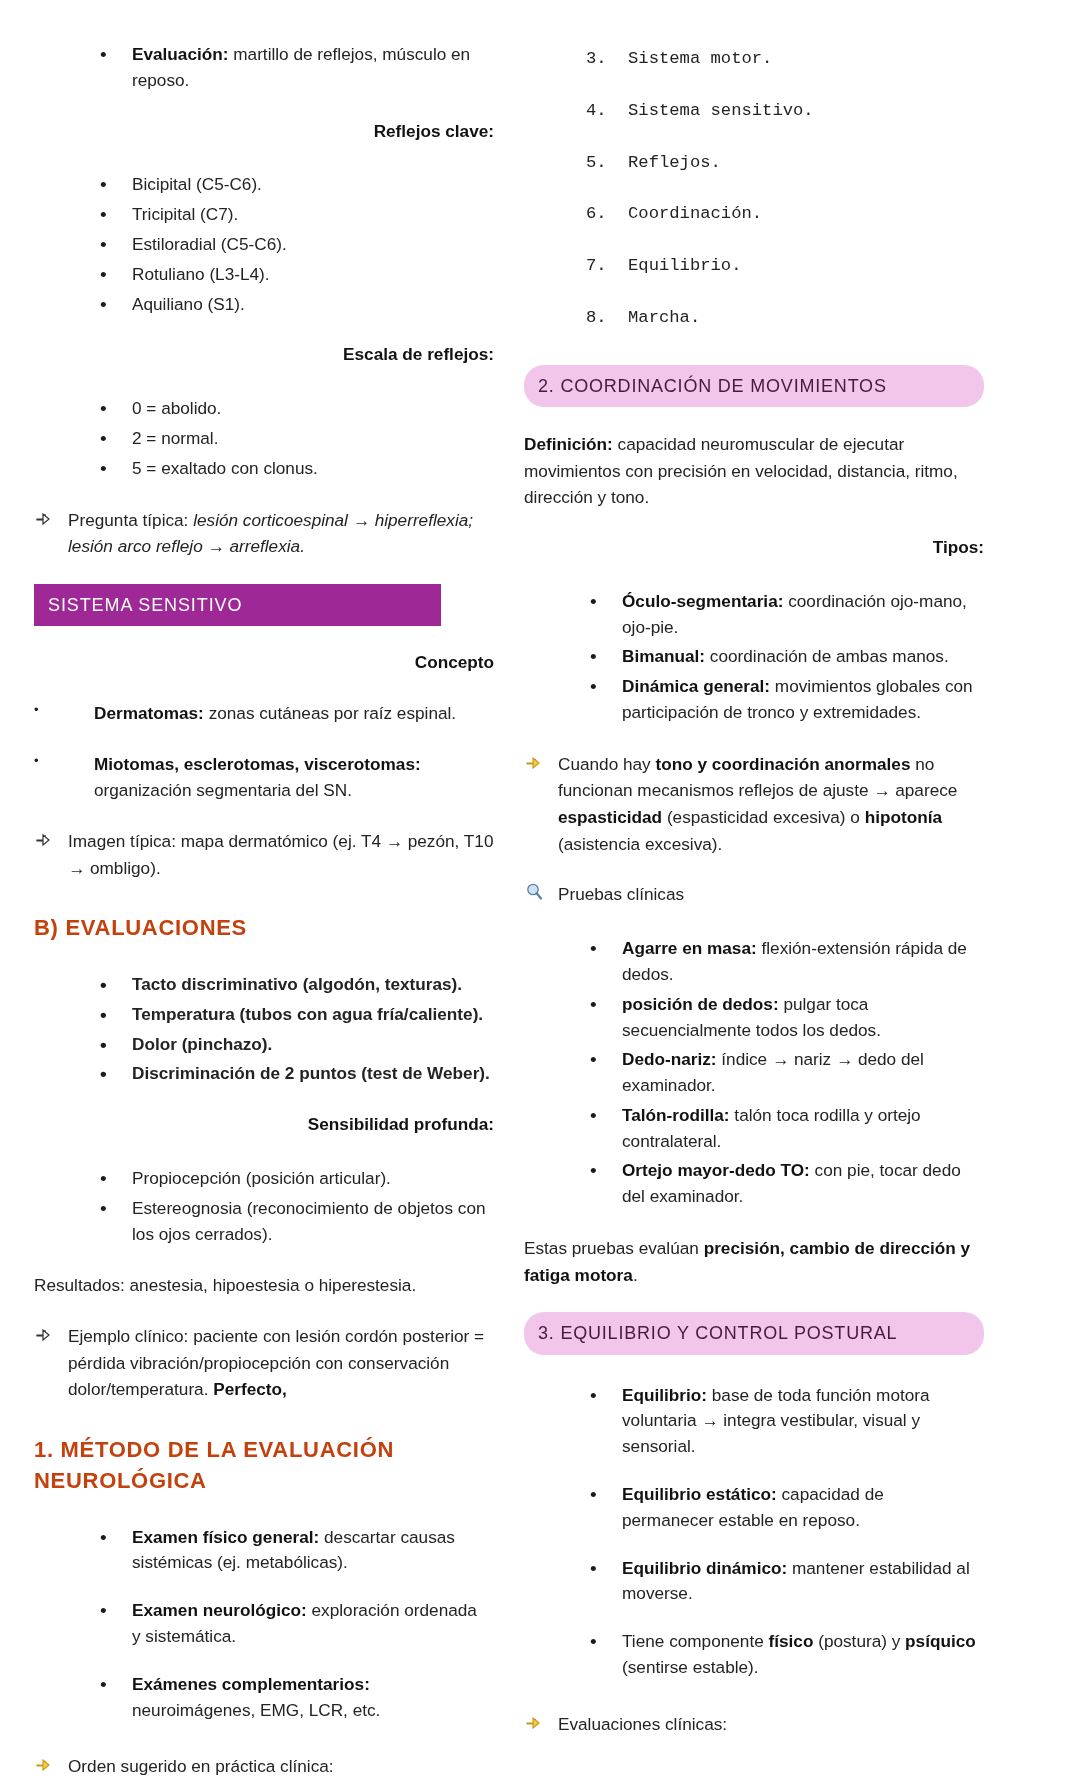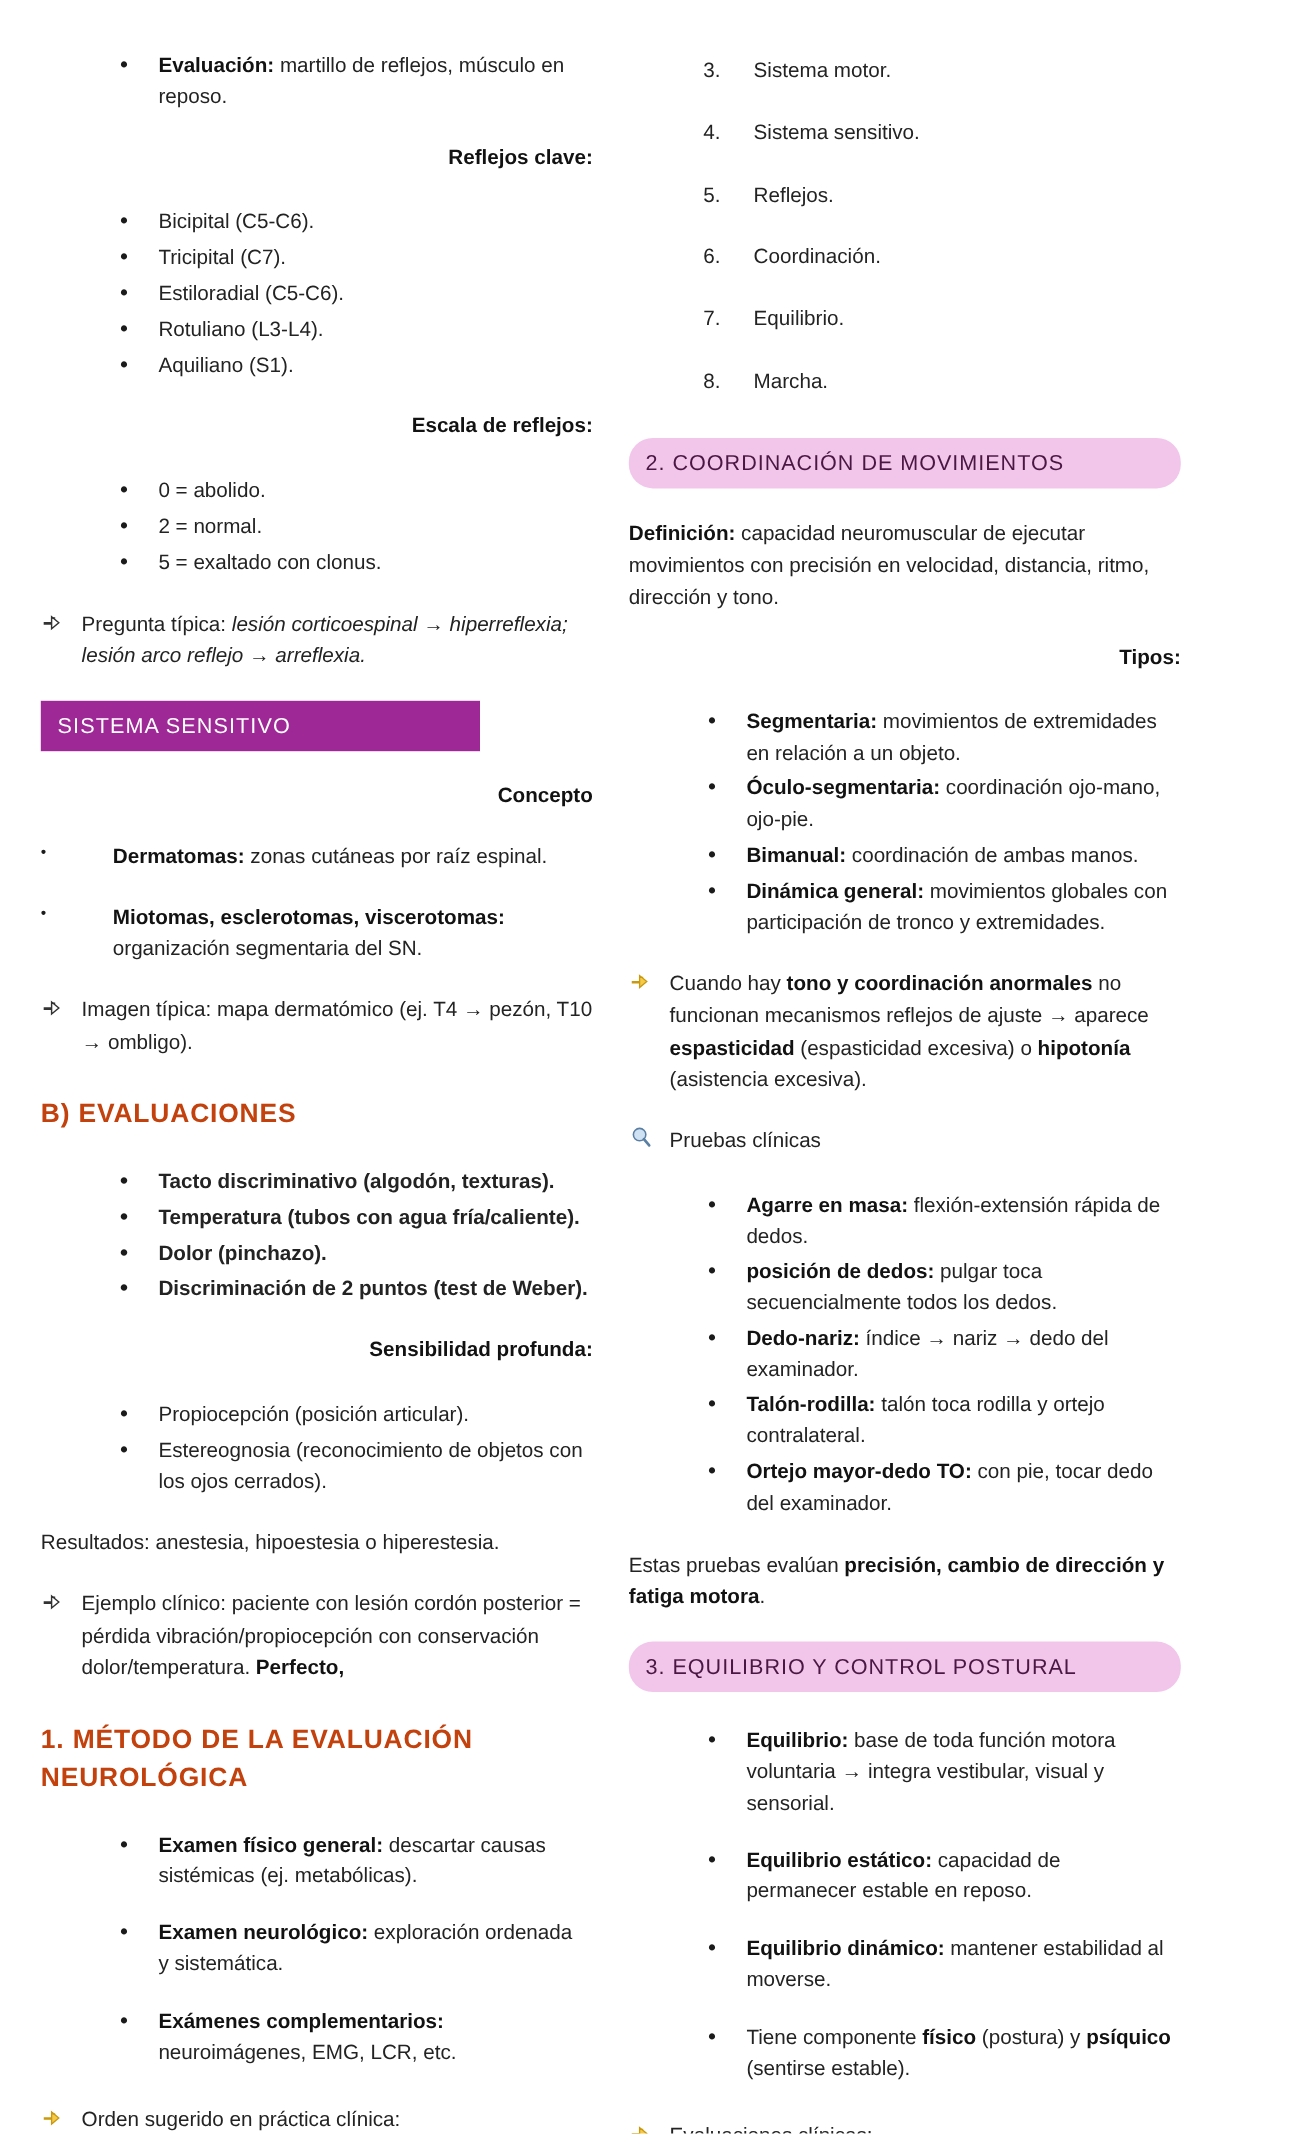--- a/index.html
+++ b/index.html
@@ -54,21 +54,21 @@
   }
 
   
   .banner-solid {
     background: #9c27a0;
     background: #9e2896;
     color: #ffffff;
     font-size: 18px;
     letter-spacing: 0.9px;
     padding: 9px 0 9px 14px;
-    width: 366px;
+    width: 407px;
     line-height: 1.35;
     font-weight: normal;
   }
   
   .banner-light {
     background: #f2c6ea;
     color: #4a1743;
     font-size: 18px;
     letter-spacing: 0.8px;
     padding: 9px 0 9px 14px;
@@ -109,20 +109,21 @@
     color: #1b1b1b;
   }
   ul.bullets.spaced > li { margin-bottom: 22px; }
   ul.bullets.tight > li { margin-bottom: 1px; }
 
   ol.numbers {
     margin: 0;
     padding: 0 0 0 62px;
     list-style: none;
     counter-reset: n;
+    font-family: Liberation Mono, monospace;
   }
   ol.numbers > li {
     position: relative;
     font-size: 17.2px;
     line-height: 1.5;
     color: #232323;
     padding-left: 42px;
     margin-bottom: 26px;
   }
   ol.numbers > li::before {
@@ -308,21 +309,20 @@
     <div class="banner-light">2. COORDINACIÓN DE MOVIMIENTOS</div>
 
     <div class="gap-md"></div>
     <p class="para"><span class="bold">Definición:</span><span> capacidad neuromuscular de ejecutar movimientos con precisión en velocidad, distancia, ritmo, dirección y tono.</span></p>
 
     <div class="gap-md"></div>
     <h3 class="lead">Tipos:</h3>
     <div class="gap-md"></div>
 
     <ul class="bullets tight">
-      <li><span class="bold">Segmentaria:</span><span> movimientos de extremidades en relación a un objeto.</span></li>
       <li><span class="bold">Óculo-segmentaria:</span><span> coordinación ojo-mano, ojo-pie.</span></li>
       <li><span class="bold">Bimanual:</span><span> coordinación de ambas manos.</span></li>
       <li><span class="bold">Dinámica general:</span><span> movimientos globales con participación de tronco y extremidades.</span></li>
     </ul>
 
     <div class="gap-md"></div>
     <div class="note">
       <span class="ic">
         <svg width="24" height="20" viewBox="0 0 24 20">
             <path d="M3 11 L9 11 L9 6 L15 11 L9 16 L9 12 L3 12 Z" fill="#f7c948" stroke="#c99a10" stroke-width="1.1"></path>

